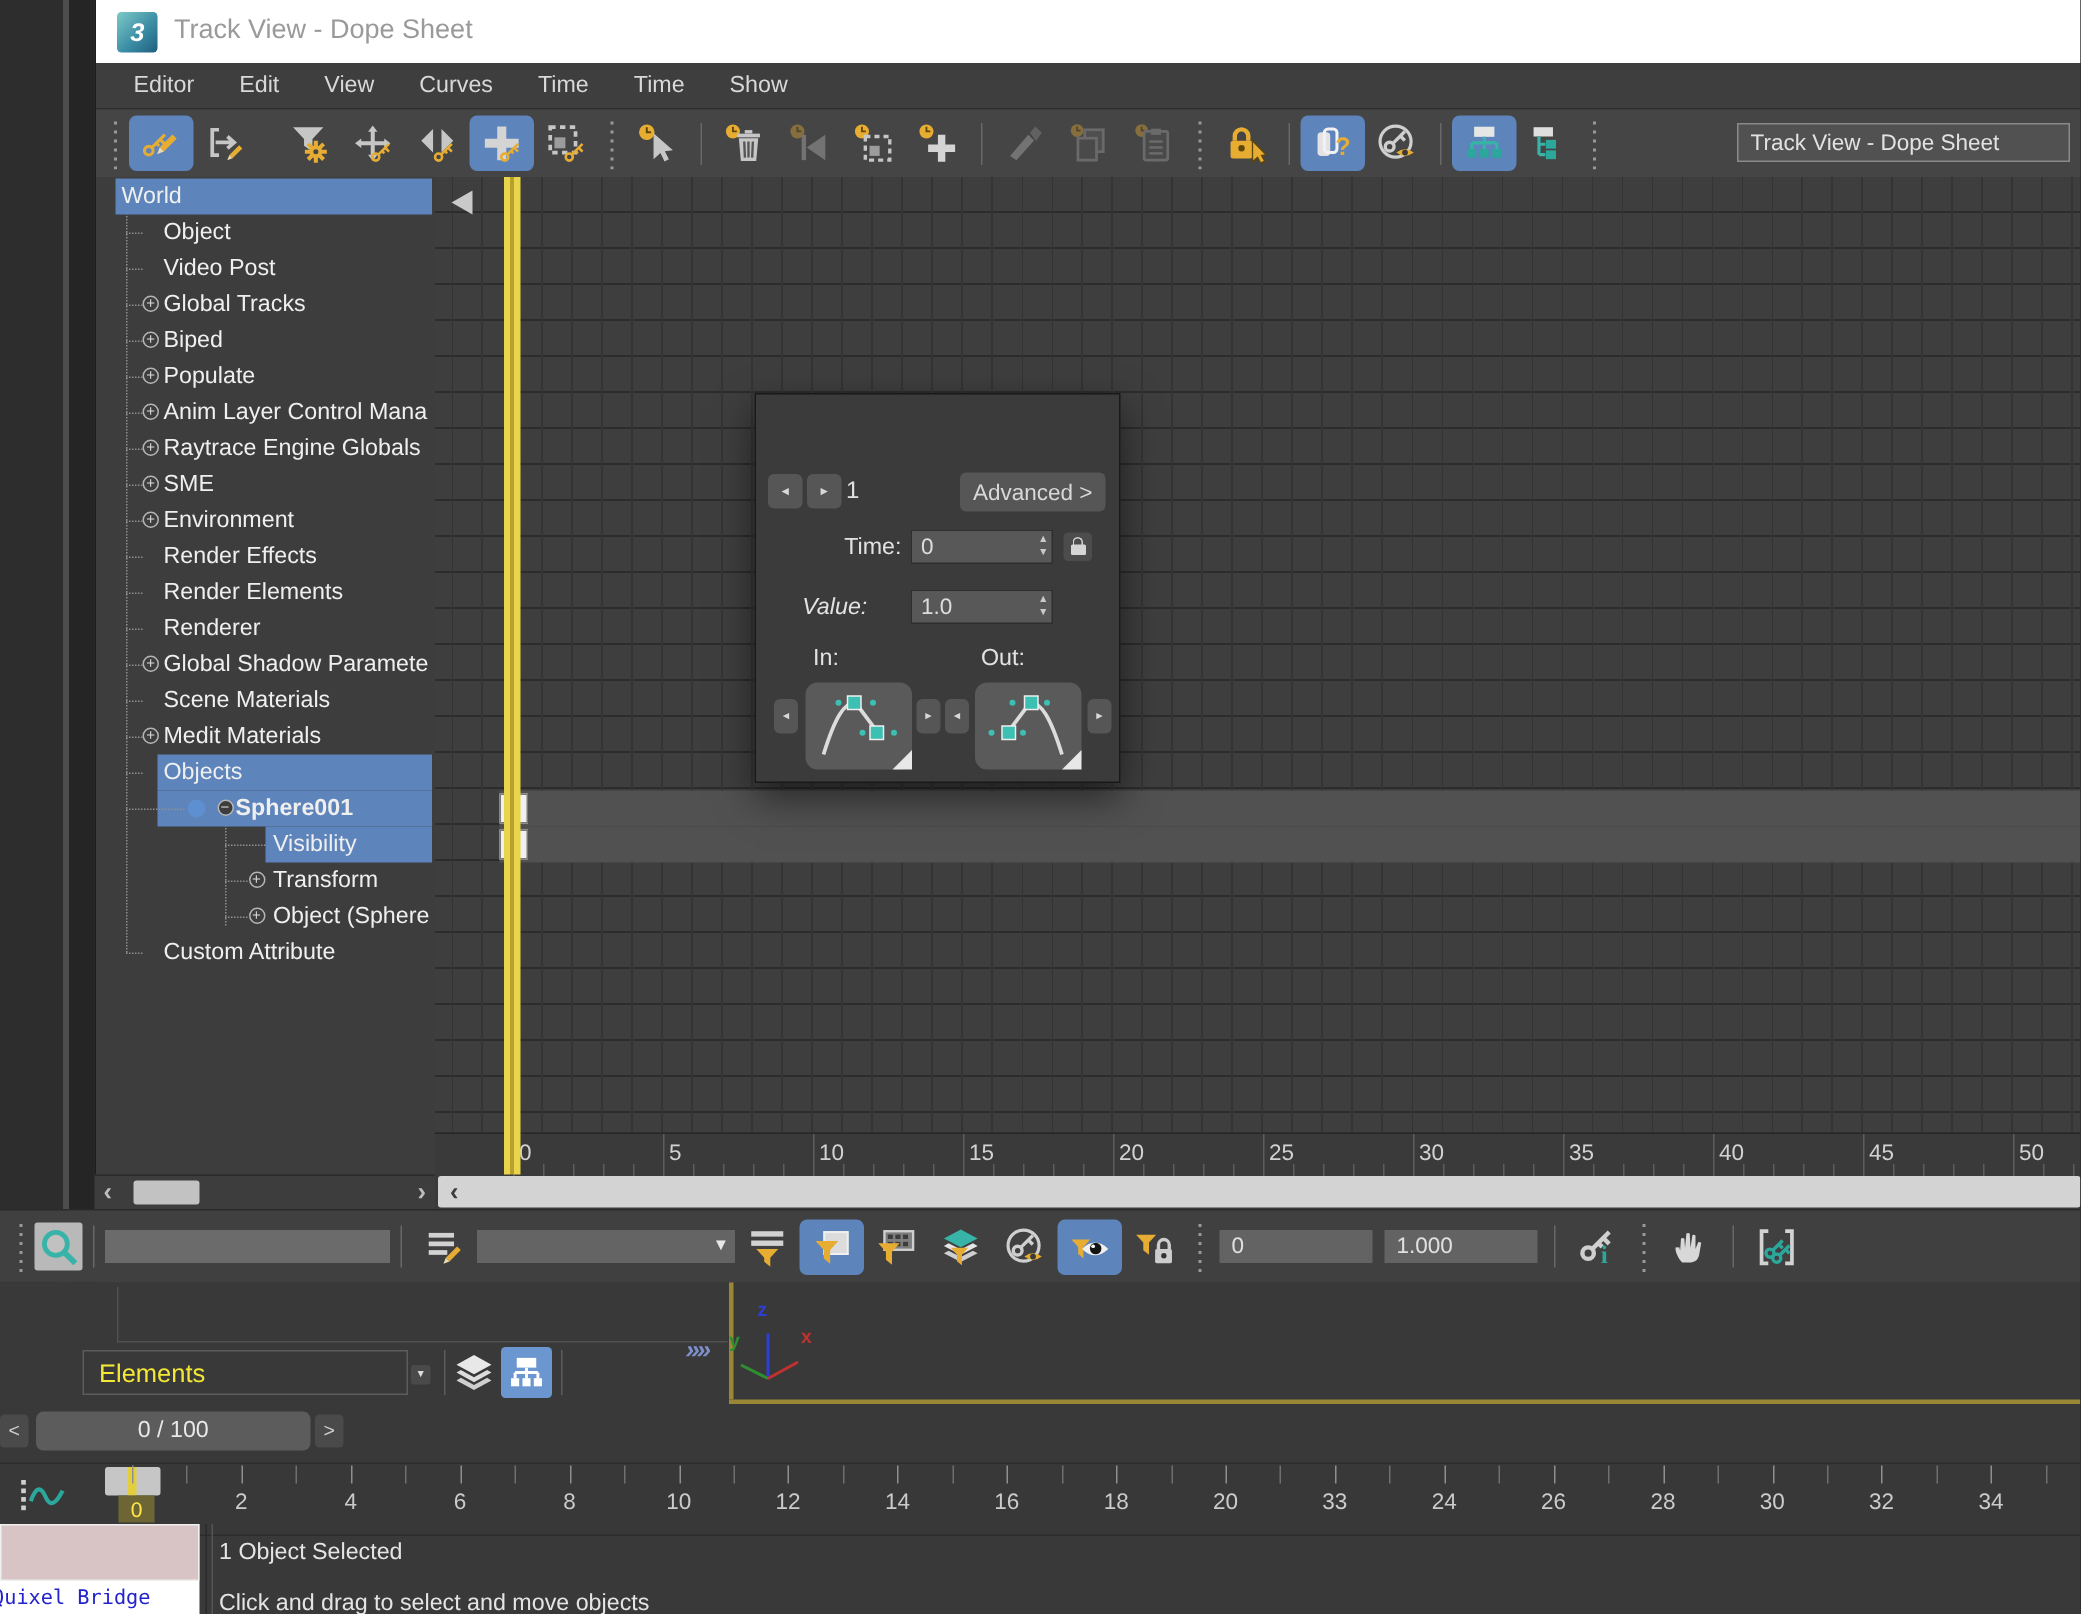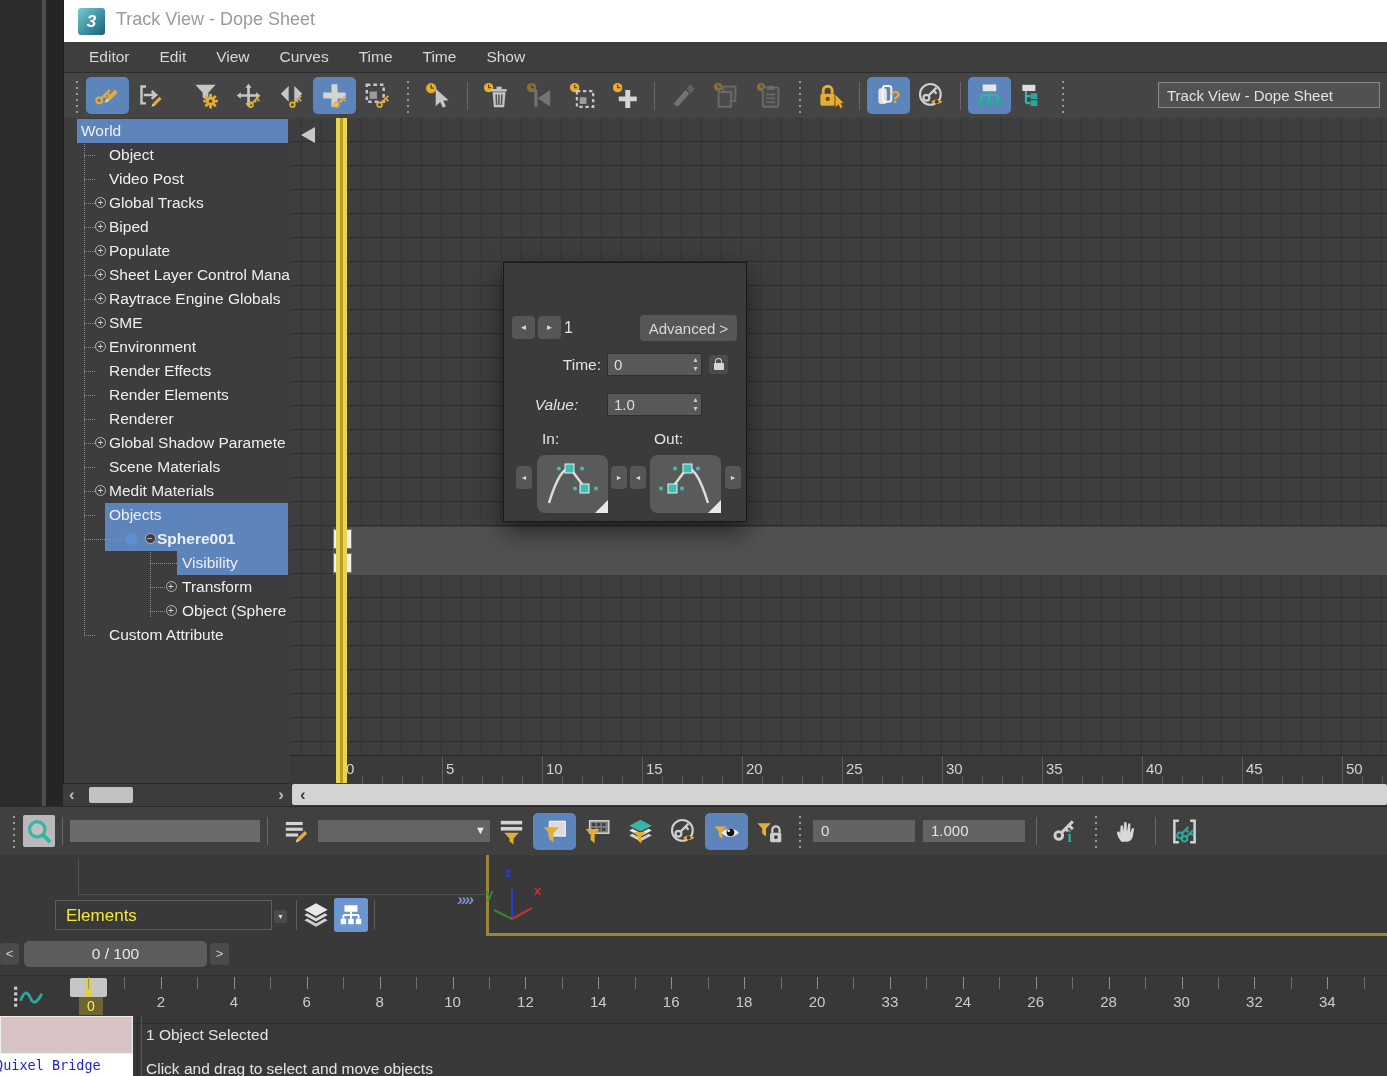--- a/index.html
+++ b/index.html
@@ -490,21 +490,21 @@
           <div class="tlabel" style="left: 45px;">Biped</div>
         </div>
         <div class="trow" style="top: 121px;">
           <div class="dotstub" style="left: 20px; top: 12px; width: 11px;"></div>
           <div class="texp" style="left: 31px;">+</div>
           <div class="tlabel" style="left: 45px;">Populate</div>
         </div>
         <div class="trow" style="top: 145px;">
           <div class="dotstub" style="left: 20px; top: 12px; width: 11px;"></div>
           <div class="texp" style="left: 31px;">+</div>
-          <div class="tlabel" style="left: 45px;">Sheet Layer Control Mana</div>
+          <div class="tlabel" style="left: 45px;">Anim Layer Control Mana</div>
         </div>
         <div class="trow" style="top: 169px;">
           <div class="dotstub" style="left: 20px; top: 12px; width: 11px;"></div>
           <div class="texp" style="left: 31px;">+</div>
           <div class="tlabel" style="left: 45px;">Raytrace Engine Globals</div>
         </div>
         <div class="trow" style="top: 193px;">
           <div class="dotstub" style="left: 20px; top: 12px; width: 11px;"></div>
           <div class="texp" style="left: 31px;">+</div>
           <div class="tlabel" style="left: 45px;">SME</div>

